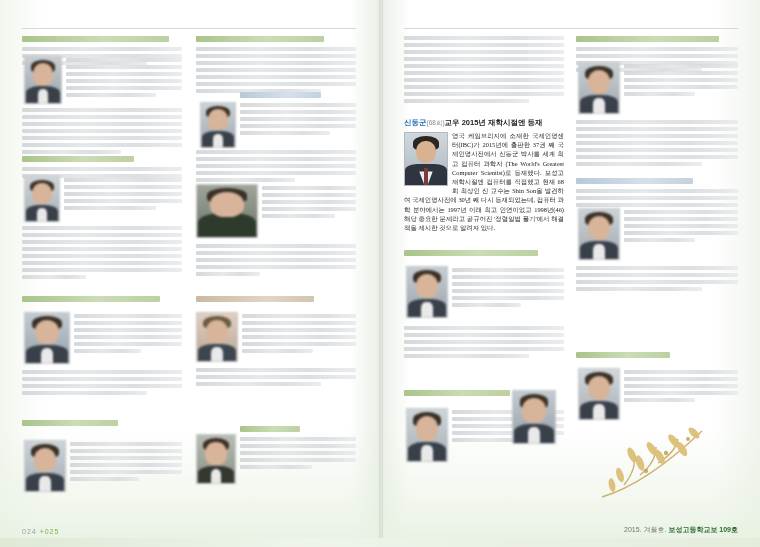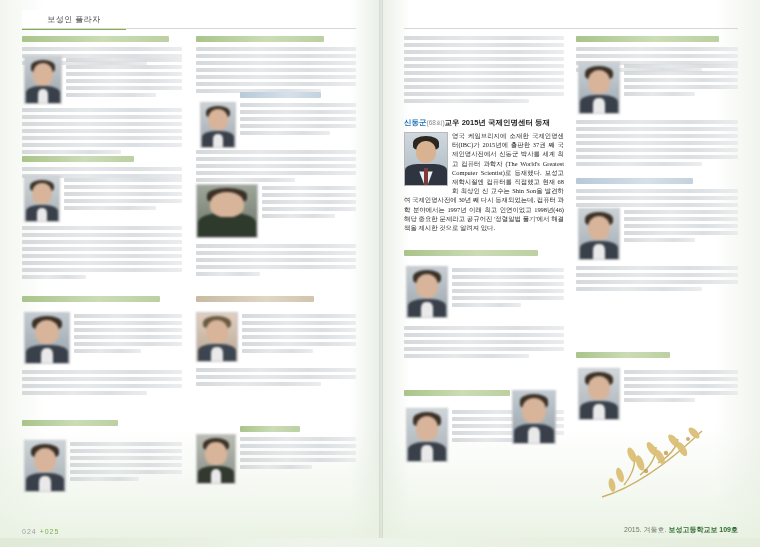--- a/index.html
+++ b/index.html
@@ -133,23 +133,20 @@
     background:linear-gradient(to right,#dfe9d6,#eef4ea 40%,#e4eddc);
   }
 </style>
 </head>
 <body>
 
 <div class="page">
 
   <div class="bottom-wash"></div>
 
-  <div class="section-tab">
-    <span class="label">보성인 플라자</span>
-  </div>
   <div class="rule-top"></div>
   <div class="rule-top-r"></div>
 
   <div class="tb" style="left:22px;top:36px;width:160px;">
     <div class="hd" style="width:92%"></div>
     <div class="ln"></div>
       <div class="ln"></div>
       <div class="ln sh3"></div>
   </div>
   <div class="photo" style="left:24px;top:56px;width:36px;height:46px;">
@@ -355,21 +352,21 @@
     <div class="ln"></div>
       <div class="ln"></div>
       <div class="ln"></div>
       <div class="ln"></div>
     <div class="ln"></div>
       <div class="ln sh3"></div>
   </div>
 
   <div class="article">
     <div class="title">
-      <span>신동군</span><span class="grade">(68회)</span><span class="rest">교우 2015년 국제인명센터 등재</span>
+      <span>신동군</span><span class="grade">(68회)</span><span class="rest">교우 2015년 재학시절엔 등재</span>
     </div>
     <div class="figure">
       <div class="bg"></div>
         <div class="body"></div>
         <div class="collar"></div>
         <div class="tie"></div>
         <div class="hair"></div>
         <div class="face"></div>
     </div>
     <div class="body">영국 케임브리지에 소재한 국제인명센터(IBC)가 2015년에 출판한 37권 째 국제인명사전에서 신동군 박사를 세계 최고 컴퓨터 과학자 (The World's Greatest Computer Scientist)로 등재했다. 보성고 재학시절엔 컴퓨터를 직접했고 현재 68회 최상인 신 교수는 Shin Son을 발견하여 국제인명사전에 30년 째 다시 등재되었는데, 컴퓨터 과학 분야에서는 1997년 이래 최고 인연이었고 1998년(46) 해당 중요한 문제라고 공규어진 '정렬알법 풀기'에서 해결책을 제시한 것으로 알려져 있다.</div>

